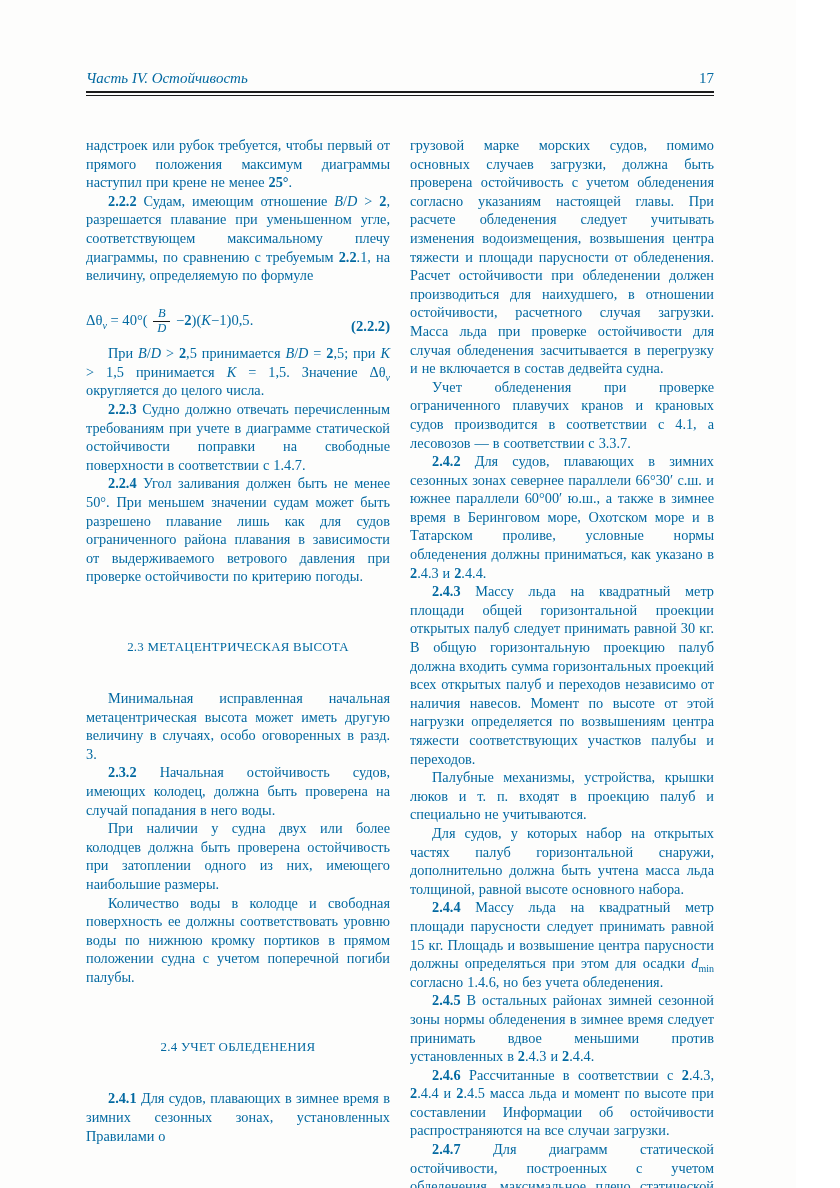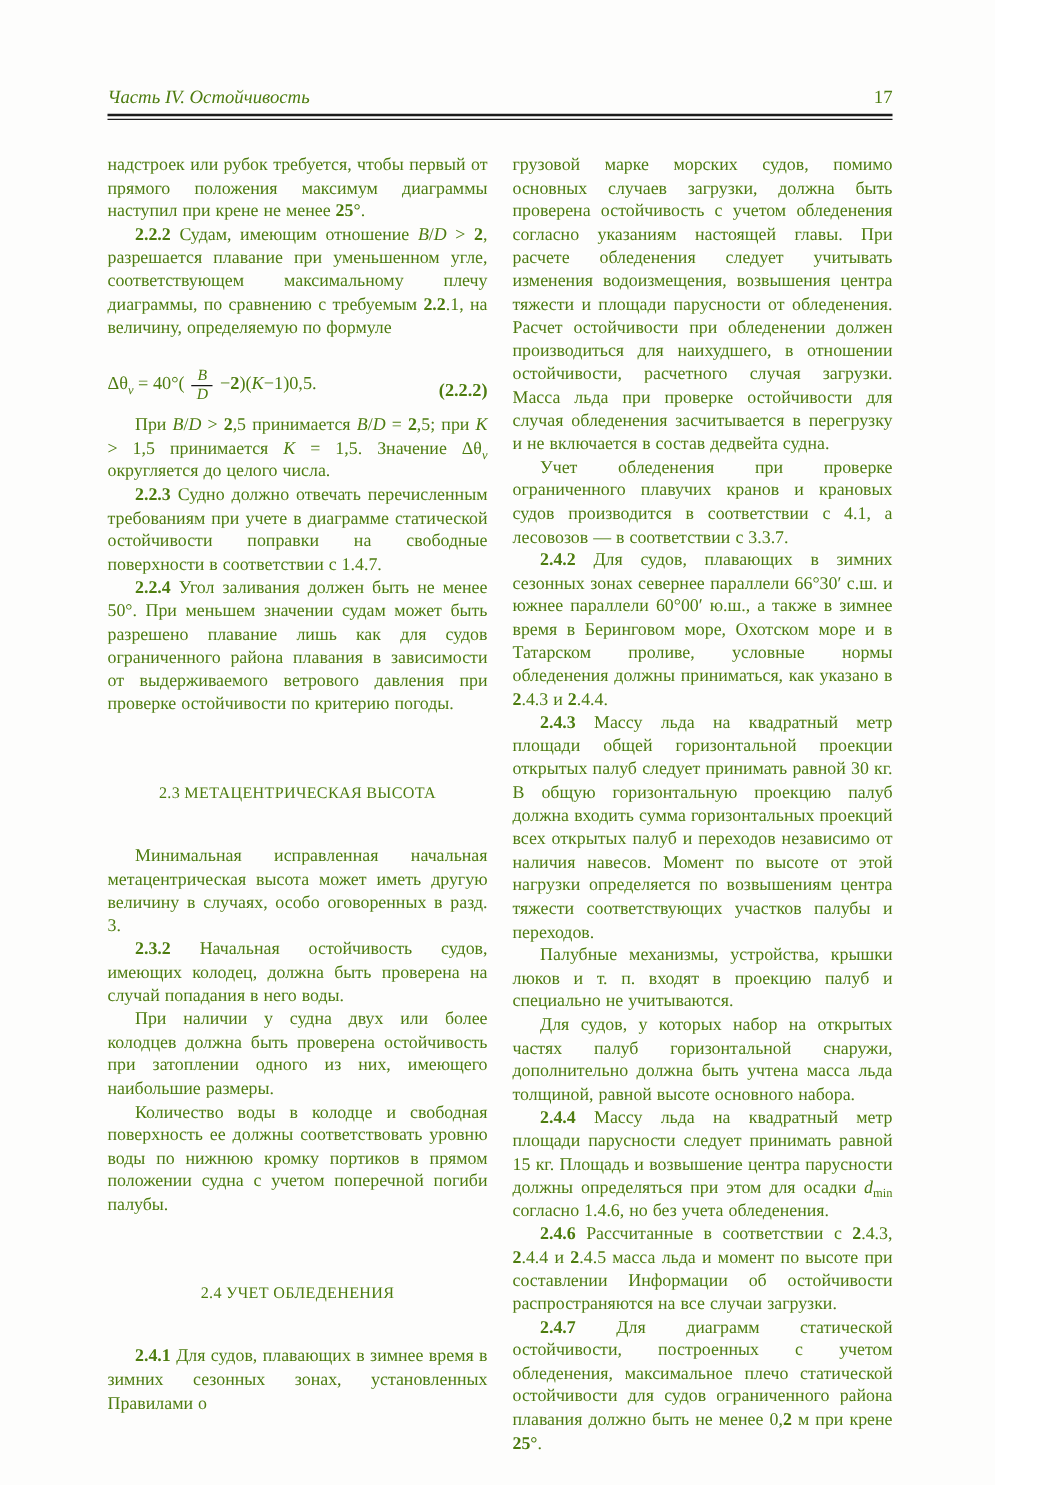--- a/index.html
+++ b/index.html
@@ -2,21 +2,21 @@
 <html><head>
 <meta charset="utf-8">
 <style>
   html, body { margin: 0; padding: 0; background: #ffffff; }
   .page {
     position: relative;
     width: 796px;
     height: 1188px;
     box-sizing: border-box;
     background: #fdfdfc;
-    color: #4d7c0f;
+    color: #0369a1;
     font-family: "Liberation Serif", serif;
     padding: 70px 82px 0 86px;
   }
   .running-header {
     display: flex;
     justify-content: space-between;
     align-items: baseline;
     font-size: 15px;
   }
   .header-title { font-style: italic; }
@@ -34,21 +34,21 @@
   }
   .col { width: 326px; }
   p.para {
     margin: 0;
     font-size: 14.3px;
     line-height: 18.6px;
     text-align: justify;
     text-indent: 22px;
     word-spacing: 0.4px;
   }
-  p.para.noindent { text-indent: 0; }
+  p.para.noindent { text-indent: 0; margin-top: 13px; }
   .section-heading {
     text-align: center;
     font-weight: normal;
     font-size: 12.9px;
     letter-spacing: 0.25px;
     margin: 54px 0 34px 0;
   }
   .formula {
     display: flex;
     justify-content: space-between;
@@ -105,17 +105,18 @@
         <p class="para"><b>2.4.1</b> Для судов, плавающих в зимнее время в зимних сезонных зонах, установленных Правилами о</p>
       </div>
     <div class="col">
         <p class="para noindent">грузовой марке морских судов, помимо основных случаев загрузки, должна быть проверена остойчивость с учетом обледенения согласно указаниям настоящей главы. При расчете обледенения следует учитывать изменения водоизмещения, возвышения центра тяжести и площади парусности от обледенения. Расчет остойчивости при обледенении должен производиться для наихудшего, в отношении остойчивости, расчетного случая загрузки. Масса льда при проверке остойчивости для случая обледенения засчитывается в перегрузку и не включается в состав дедвейта судна.</p>
         <p class="para">Учет обледенения при проверке ограниченного плавучих кранов и крановых судов производится в соответствии с 4.1, а лесовозов — в соответствии с 3.3.7.</p>
         <p class="para"><b>2.4.2</b> Для судов, плавающих в зимних сезонных зонах севернее параллели 66°30′ с.ш. и южнее параллели 60°00′ ю.ш., а также в зимнее время в Беринговом море, Охотском море и в Татарском проливе, условные нормы обледенения должны приниматься, как указано в <b>2</b>.4.3 и <b>2</b>.4.4.</p>
         <p class="para"><b>2.4.3</b> Массу льда на квадратный метр площади общей горизонтальной проекции открытых палуб следует принимать равной 30 кг. В общую горизонтальную проекцию палуб должна входить сумма горизонтальных проекций всех открытых палуб и переходов независимо от наличия навесов. Момент по высоте от этой нагрузки определяется по возвышениям центра тяжести соответствующих участков палубы и переходов.</p>
         <p class="para">Палубные механизмы, устройства, крышки люков и т. п. входят в проекцию палуб и специально не учитываются.</p>
         <p class="para">Для судов, у которых набор на открытых частях палуб горизонтальной снаружи, дополнительно должна быть учтена масса льда толщиной, равной высоте основного набора.</p>
         <p class="para"><b>2.4.4</b> Массу льда на квадратный метр площади парусности следует принимать равной 15 кг. Площадь и возвышение центра парусности должны определяться при этом для осадки <i>d</i><sub>min</sub> согласно 1.4.6, но без учета обледенения.</p>
+        <p class="para"><b>2.4.5</b> В остальных районах зимней сезонной зоны нормы обледенения в зимнее время следует принимать вдвое меньшими против установленных в <b>2</b>.4.3 и <b>2</b>.4.4.</p>
         <p class="para"><b>2.4.6</b> Рассчитанные в соответствии с <b>2</b>.4.3, <b>2</b>.4.4 и <b>2</b>.4.5 масса льда и момент по высоте при составлении Информации об остойчивости распространяются на все случаи загрузки.</p>
         <p class="para"><b>2.4.7</b> Для диаграмм статической остойчивости, построенных с учетом обледенения, максимальное плечо статической остойчивости для судов ограниченного района плавания должно быть не менее 0,<b>2</b> м при крене <b>25°</b>.</p>
       </div>
   </div>
 </div>
 
 </body></html>

